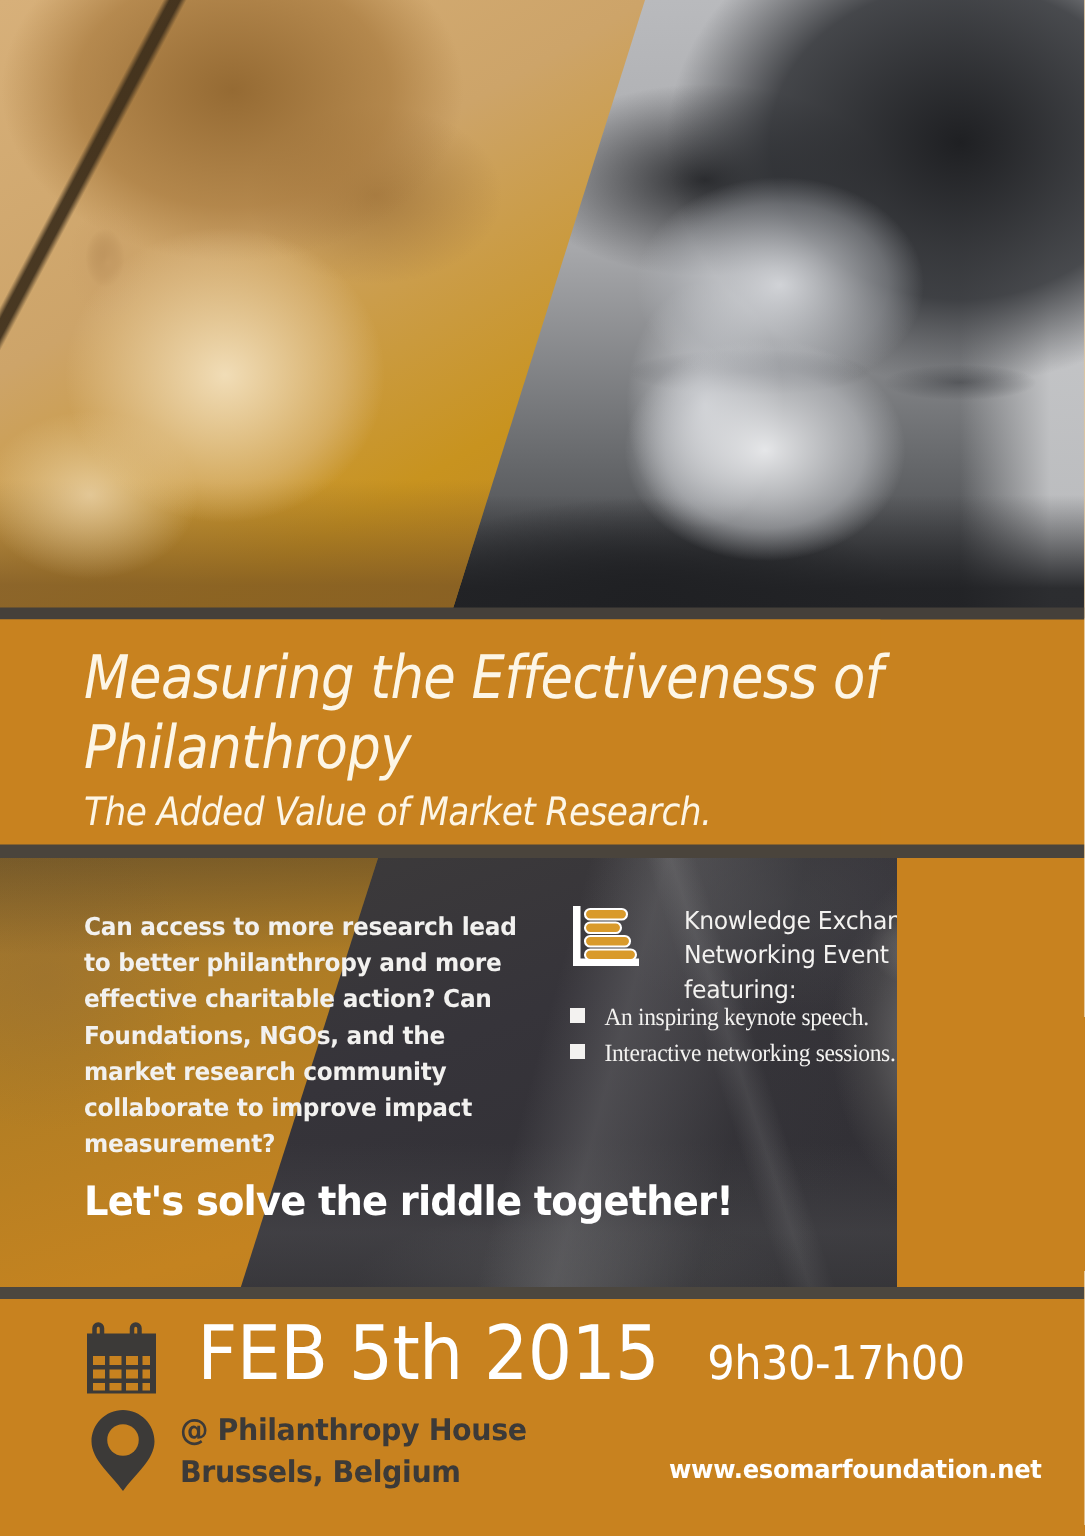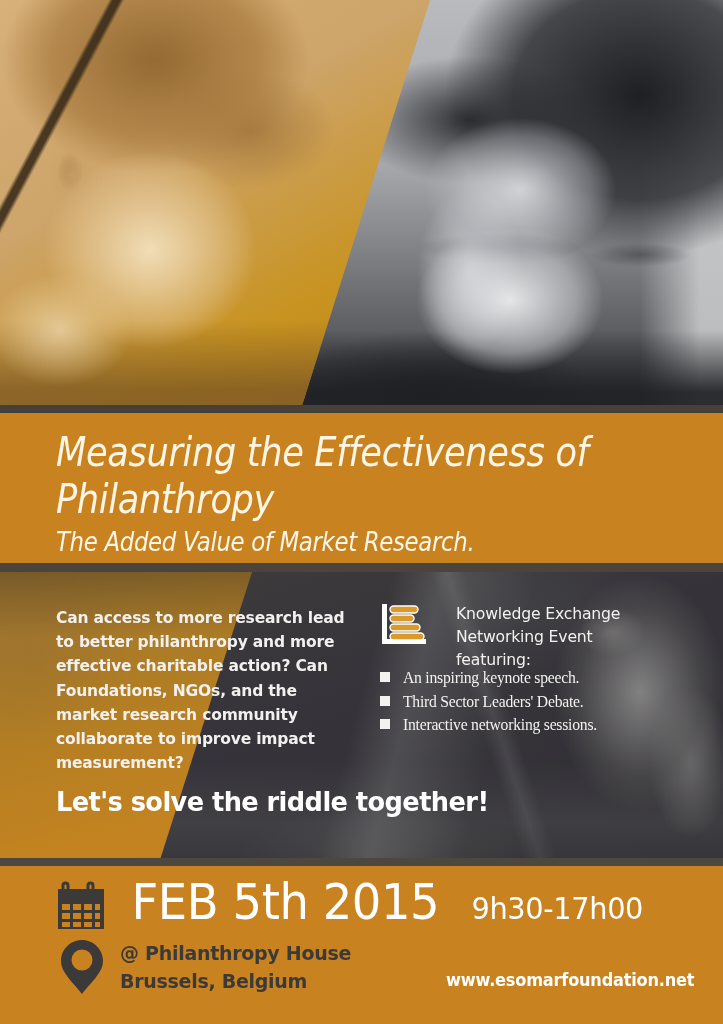--- a/index.html
+++ b/index.html
@@ -120,21 +120,21 @@
     position: absolute;
     left: 0; top: 563px;
     width: 723px; height: 9px;
     background: #4a443c;
   }
 
   
   .mid-band {
     position: absolute;
     left: 0; top: 572px;
-    width: 723px;
+    width: 598px;
     height: 294px;
     overflow: hidden;
     background: #701a75;
   }
   .mid-photo {
     position: absolute;
     inset: 0;
     background:
       
       radial-gradient(ellipse 105px 145px at 640px 120px, rgba(150,149,148,0.8) 0%, rgba(95,94,93,0.4) 58%, rgba(0,0,0,0) 82%),
@@ -376,24 +376,20 @@
           </svg>
           <div class="ke-title">Knowledge Exchange
 Networking Event featuring:</div>
         </div>
       </div>
 
       <ul class="bullet-list">
         <li class="bullet-item">
           <span class="bullet-square"></span>
           <span class="bullet-text">An inspiring keynote speech.</span>
-        </li>
-        <li class="bullet-item">
-          <span class="bullet-square"></span>
-          <span class="bullet-text">Third Sector Leaders' Debate.</span>
         </li>
         <li class="bullet-item">
           <span class="bullet-square"></span>
           <span class="bullet-text">Interactive networking sessions.</span>
         </li>
       </ul>
 
       <div class="riddle">Let's solve the riddle together!</div>
     </div>
   </div>

